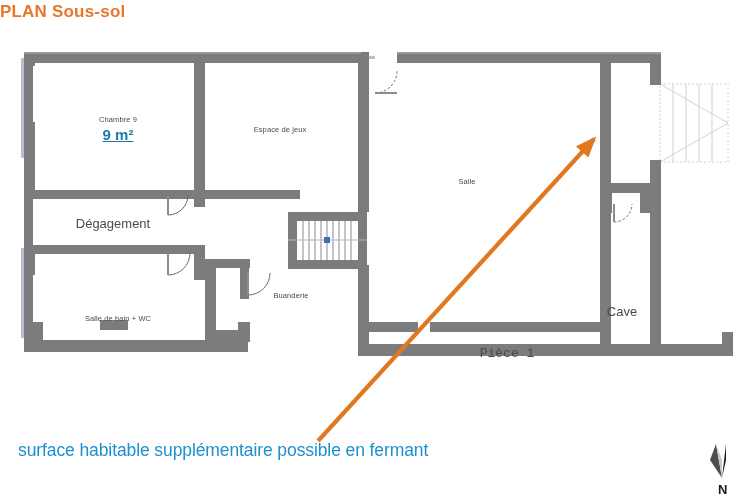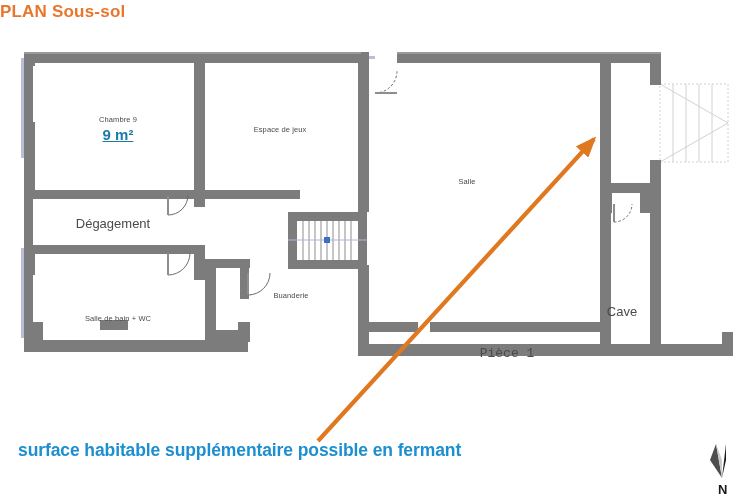--- a/index.html
+++ b/index.html
@@ -56,21 +56,21 @@
     font-size: 13px;
     color: #4a4a4a;
     display: block;
     line-height: 10px;
   }
   #caption {
     position: absolute;
     left: 18px;
     top: 440px;
     font-size: 17.5px;
-    font-weight: bold;
+    font-weight: normal;
     color: #1d8fd1;
     letter-spacing: -0.1px;
   }
   #compass-label {
     position: absolute;
     left: 718px;
     top: 482px;
     font-size: 13px;
     font-weight: bold;
     color: #1a1a1a;

